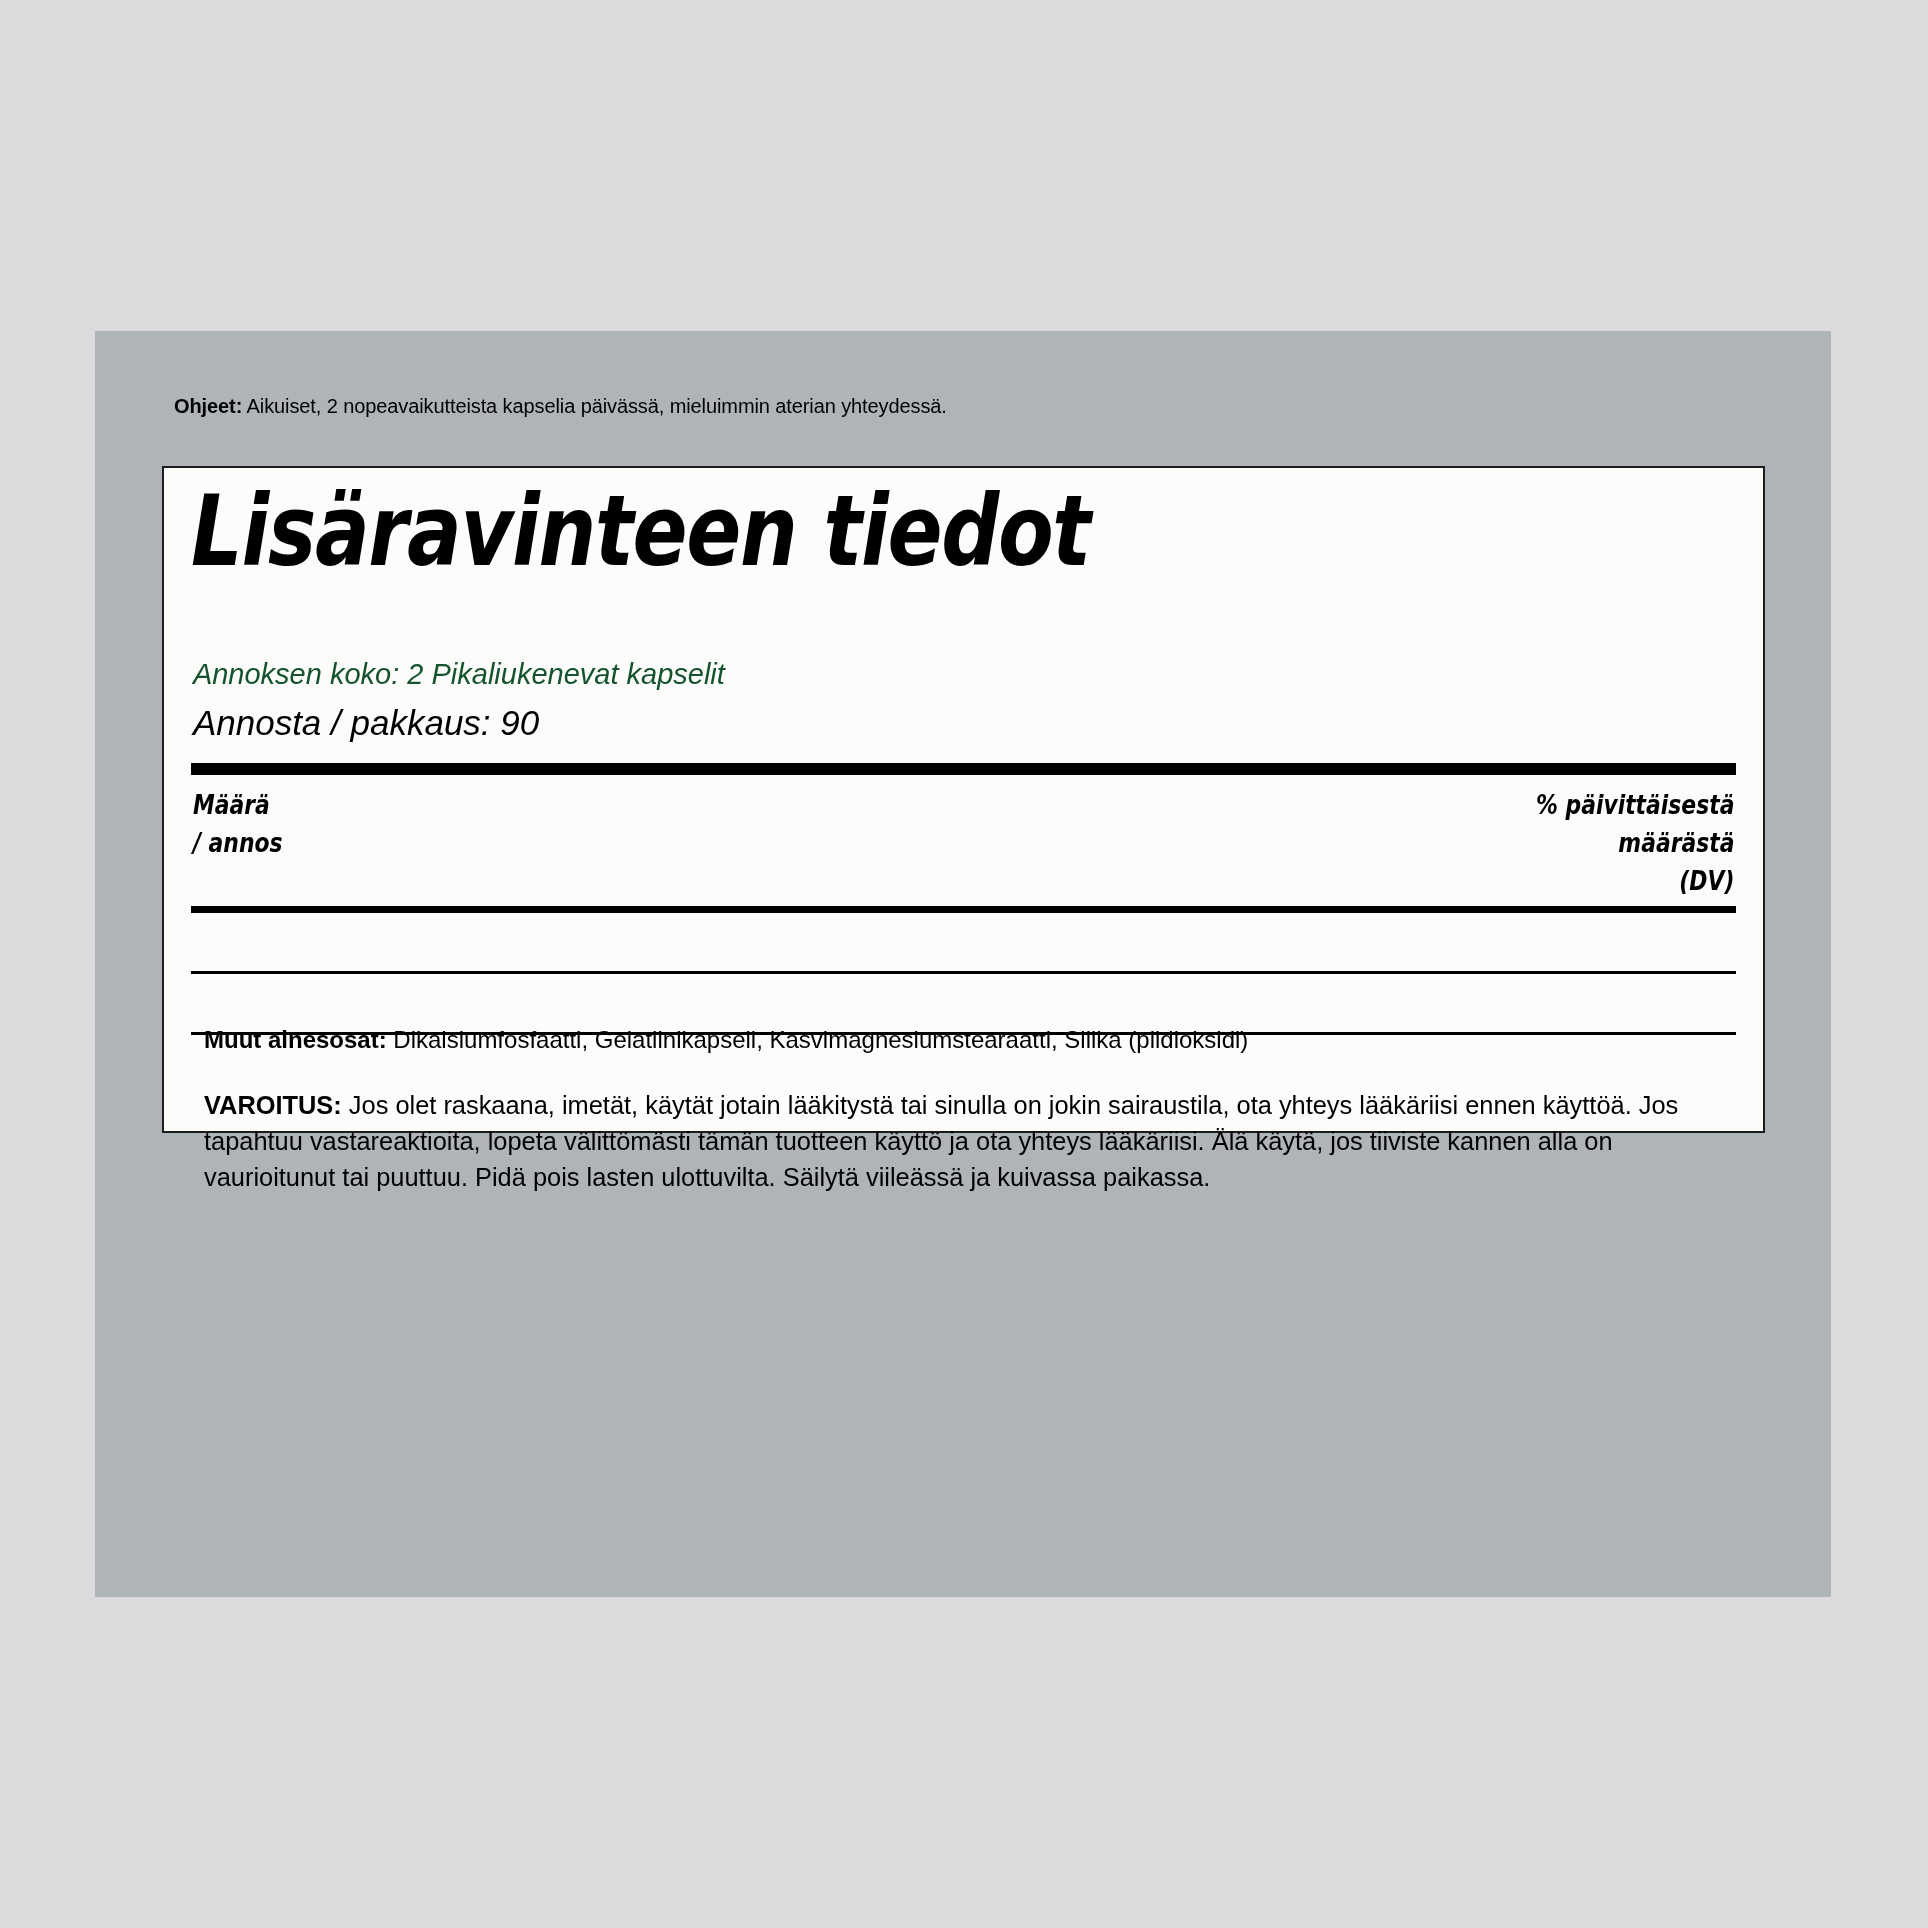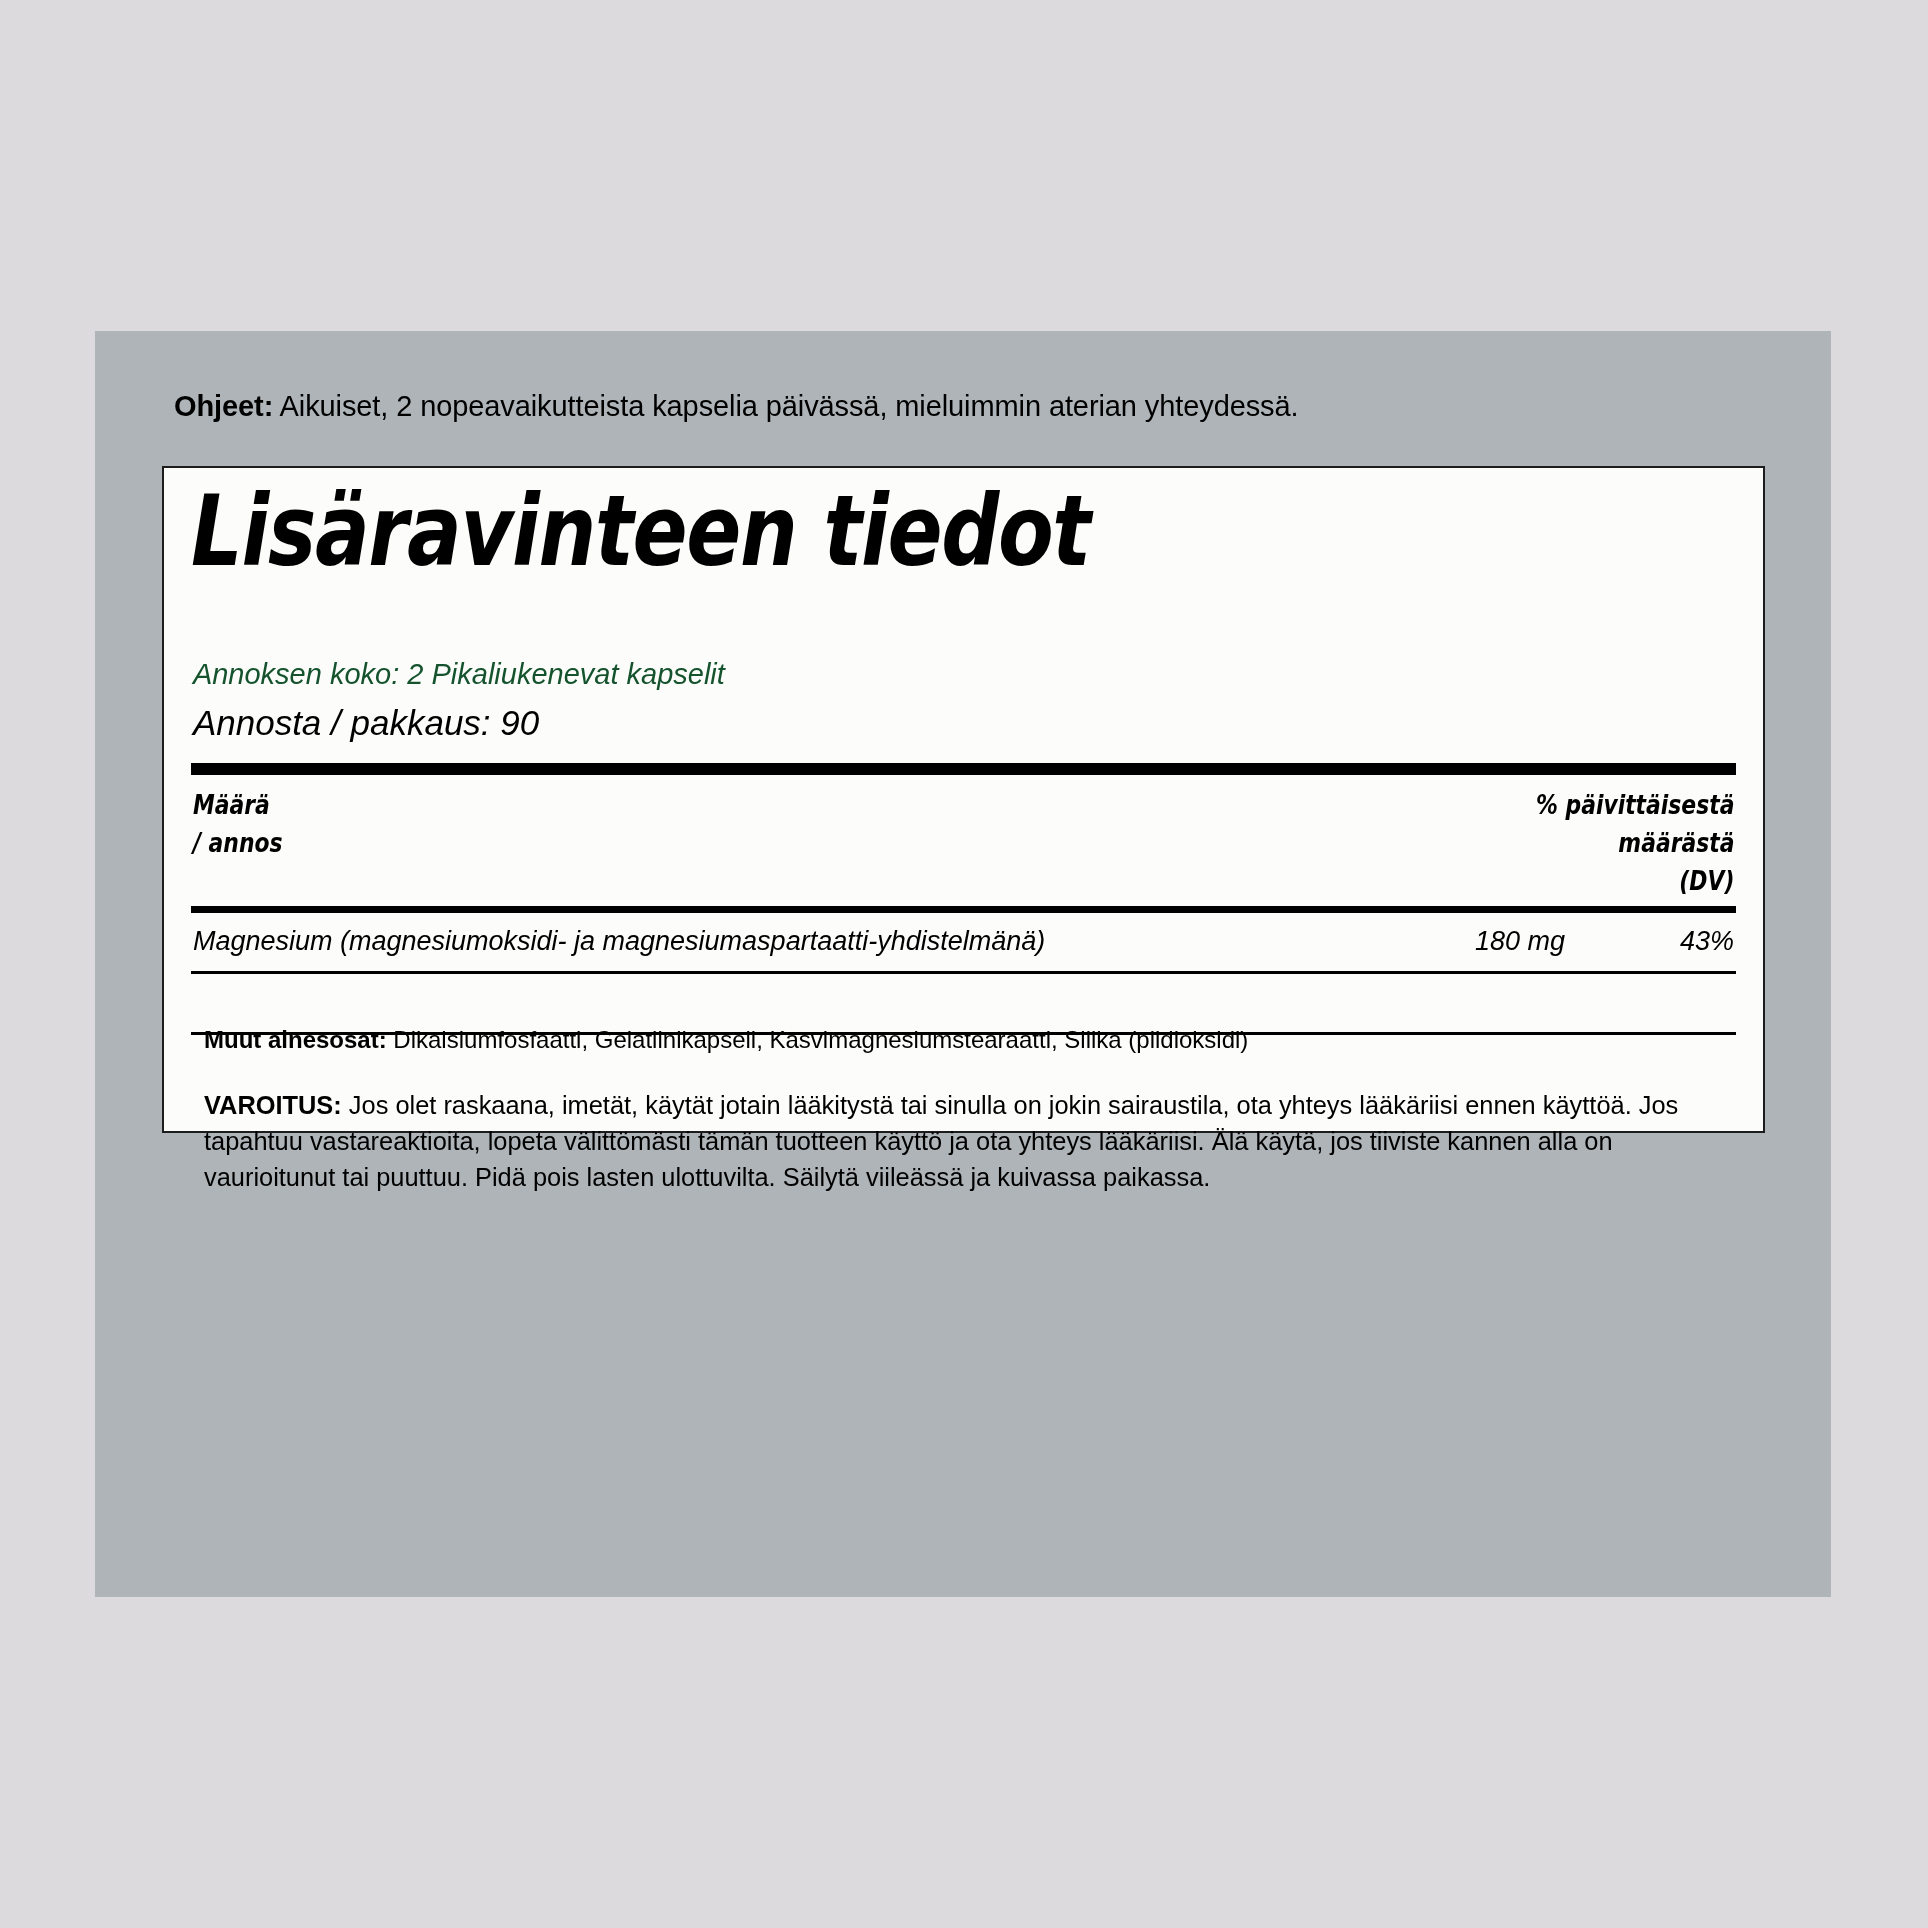--- a/index.html
+++ b/index.html
@@ -24,21 +24,21 @@
     background: #aeb4b7;
     box-sizing: border-box;
   }
 
   
   #directions {
     position: absolute;
     left: 79px;
     top: 58px;
     width: 1591px;
-    font-size: 29px;
+    font-size: 20px;
     line-height: 34px;
     color: #000;
     letter-spacing: -0.1px;
   }
   #directions .lbl {
     font-weight: bold;
   }
 
   
   #facts {
@@ -247,25 +247,20 @@
           <div>/ annos</div>
         </div>
         <div id="hdr-right">
           <div>% päivittäisestä</div>
           <div>määrästä</div>
           <div>(DV)</div>
         </div>
 
         <div class="rule-medium" style="top:143px;"></div>
 
-        <div class="nutrient-row" style="top:150px;">
-          <div class="nutrient-name">Magnesium (magnesiumoksidi- ja magnesiumaspartaatti-yhdistelmänä)</div>
-          <div class="nutrient-amount">180 mg</div>
-          <div class="nutrient-dv">43%</div>
-        </div>
         <div class="rule-thin" style="top:208px;"></div>
 
         <div class="rule-thin" style="top:269px;"></div>
 
       </div>
     </div>
 
     <div id="other-ingredients"><span class="lbl">Muut ainesosat:</span><span> Dikalsiumfosfaatti, Gelatiinikapseli, Kasvimagnesiumstearaatti, Silika (piidioksidi)</span></div>
 
     <div id="warning"><span class="lbl">VAROITUS:</span><span> Jos olet raskaana, imetät, käytät jotain lääkitystä tai sinulla on jokin sairaustila, ota yhteys lääkäriisi ennen käyttöä. Jos tapahtuu vastareaktioita, lopeta välittömästi tämän tuotteen käyttö ja ota yhteys lääkäriisi. Älä käytä, jos tiiviste kannen alla on vaurioitunut tai puuttuu. Pidä pois lasten ulottuvilta. Säilytä viileässä ja kuivassa paikassa.</span></div>

